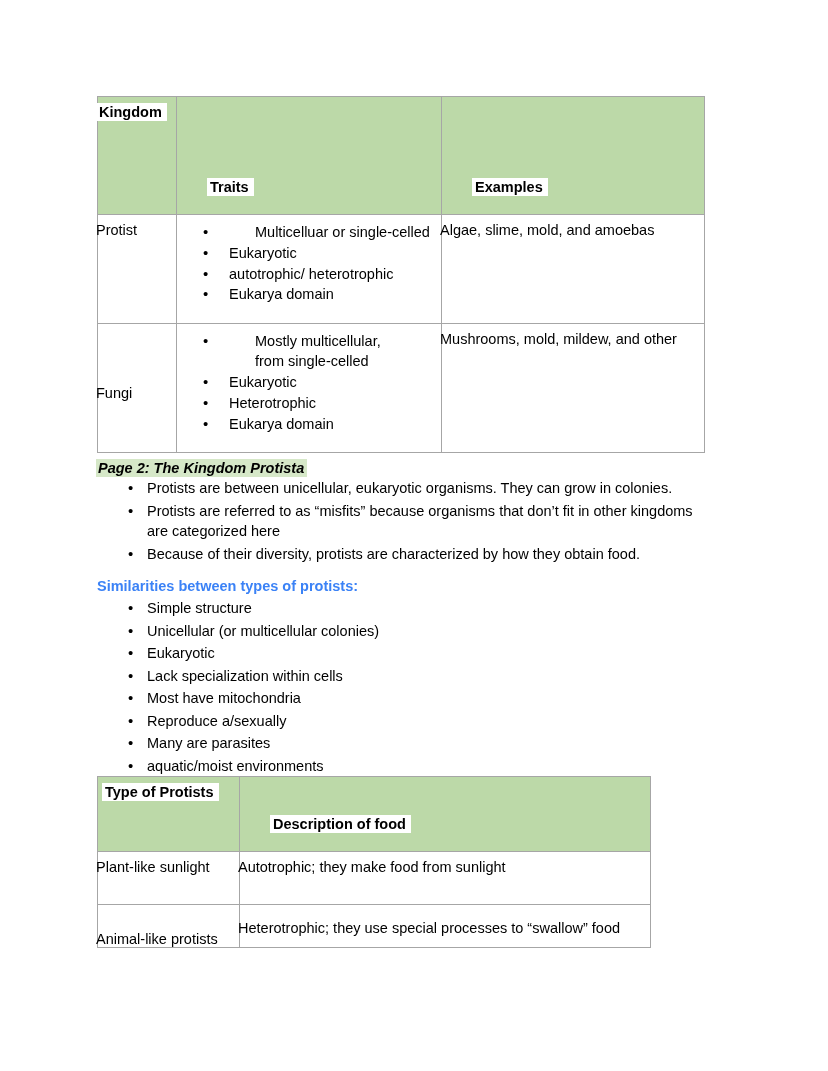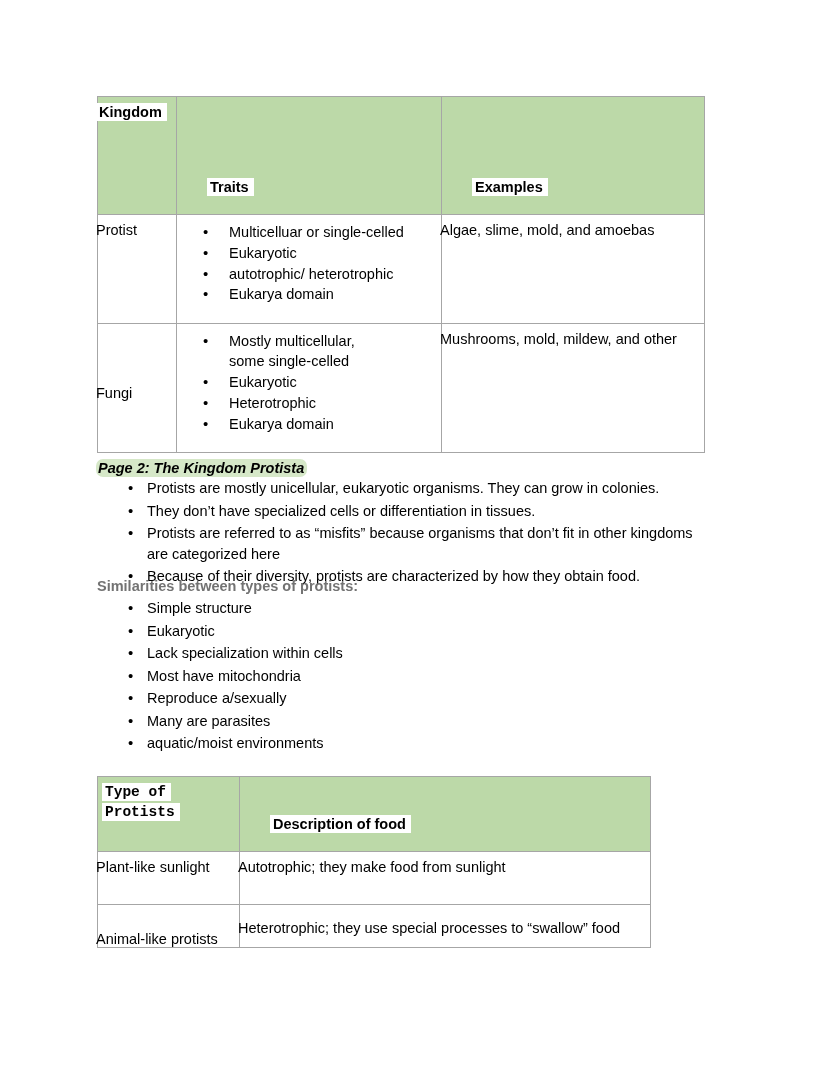--- a/index.html
+++ b/index.html
@@ -85,20 +85,21 @@
     top: -1px;
     font-size: 15px;
     line-height: 1.40;
   }
   
   ul.t-list > li.wrap-under {
     padding-left: 26px;
   }
   ul.t-list > li.wrap-under > span.under-text {
     display: block;
+    margin-left: 26px;
     margin-top: 1px;
   }
 
   .mid-cell .cell-inner {
     padding-top: 6px;
   }
   .v-center {
     display: flex;
     align-items: center;
     height: 100%;
@@ -109,24 +110,23 @@
     position: absolute;
     font-size: 14.5px;
     font-weight: bold;
     white-space: nowrap;
   }
   .section-head.italic-green-hl {
     font-style: italic;
     background: #d6e8c8;
     padding: 1px 3px 1px 2px;
     color: #000000;
-    border-radius: 7px;
   }
   .section-head.green-text {
-    color: #737373;
+    color: #3b82f6;
     font-style: normal;
   }
 
   ul.body-list {
     position: absolute;
     list-style: none;
     margin: 0;
     padding: 0;
     font-size: 14.5px;
     line-height: 1.42;
@@ -214,21 +214,21 @@
           <div class="cell-inner" style="height:100%;text-align:right;">
             <div class="v-center">
               <span>Fungi</span>
             </div>
           </div>
         </td>
         <td class="mid-cell">
           <div class="cell-inner" style="padding-left:0;">
             <ul class="t-list">
               <li class="wrap-under">
-                <span class="under-text" style="max-width:150px;">Mostly multicellular, some single-celled</span>
+                <span class="under-text" style="max-width:150px;">Mostly multicellular, from single-celled</span>
               </li>
               <li>
                 <span>Eukaryotic</span>
               </li>
               <li>
                 <span>Heterotrophic</span>
               </li>
               <li>
                 <span>Eukarya domain</span>
               </li>
@@ -241,38 +241,38 @@
           </div>
         </td>
       </tr>
     </tbody>
   </table>
 
   <div class="section-head italic-green-hl" style="left:96px; top:459px;">Page 2: The Kingdom Protista</div>
 
   <ul class="body-list" style="left:128px; top:478px; width:580px;">
     <li>
-      <span>Protists are mostly unicellular, eukaryotic organisms. They can grow in colonies.</span>
-    </li>
-    <li>
-      <span>They don’t have specialized cells or differentiation in tissues.</span>
+      <span>Protists are between unicellular, eukaryotic organisms. They can grow in colonies.</span>
     </li>
     <li>
       <span>Protists are referred to as “misfits” because organisms that don’t fit in other kingdoms are categorized here</span>
     </li>
     <li>
       <span>Because of their diversity, protists are characterized by how they obtain food.</span>
     </li>
   </ul>
 
   <div class="section-head green-text" style="left:97px; top:578px;">Similarities between types of protists:</div>
 
   <ul class="body-list" style="left:128px; top:598px; width:420px;">
     <li>
       <span>Simple structure</span>
+    </li>
+    <li>
+      <span>Unicellular (or multicellular colonies)</span>
     </li>
     <li>
       <span>Eukaryotic</span>
     </li>
     <li>
       <span>Lack specialization within cells</span>
     </li>
     <li>
       <span>Most have mitochondria</span>
     </li>
@@ -287,21 +287,21 @@
     </li>
   </ul>
 
   <table class="doc-table" style="left:97px; top:776px; width:553px;">
     <colgroup>
       <col style="width:142px">
       <col style="width:411px">
     </colgroup>
     <tbody>
       <tr class="green-head">
-        <td style="height:74px;font-family:Liberation Mono, monospace;">
+        <td style="height:74px;">
           <div class="cell-inner head-top" style="padding-left:6px;">
             <span class="hl-white">Type of Protists</span>
           </div>
         </td>
         <td>
           <div class="cell-inner cell-pos-rel" style="height:62px;">
             <span class="head-bottom">
               <span class="hl-white">Description of food</span>
             </span>
           </div>

